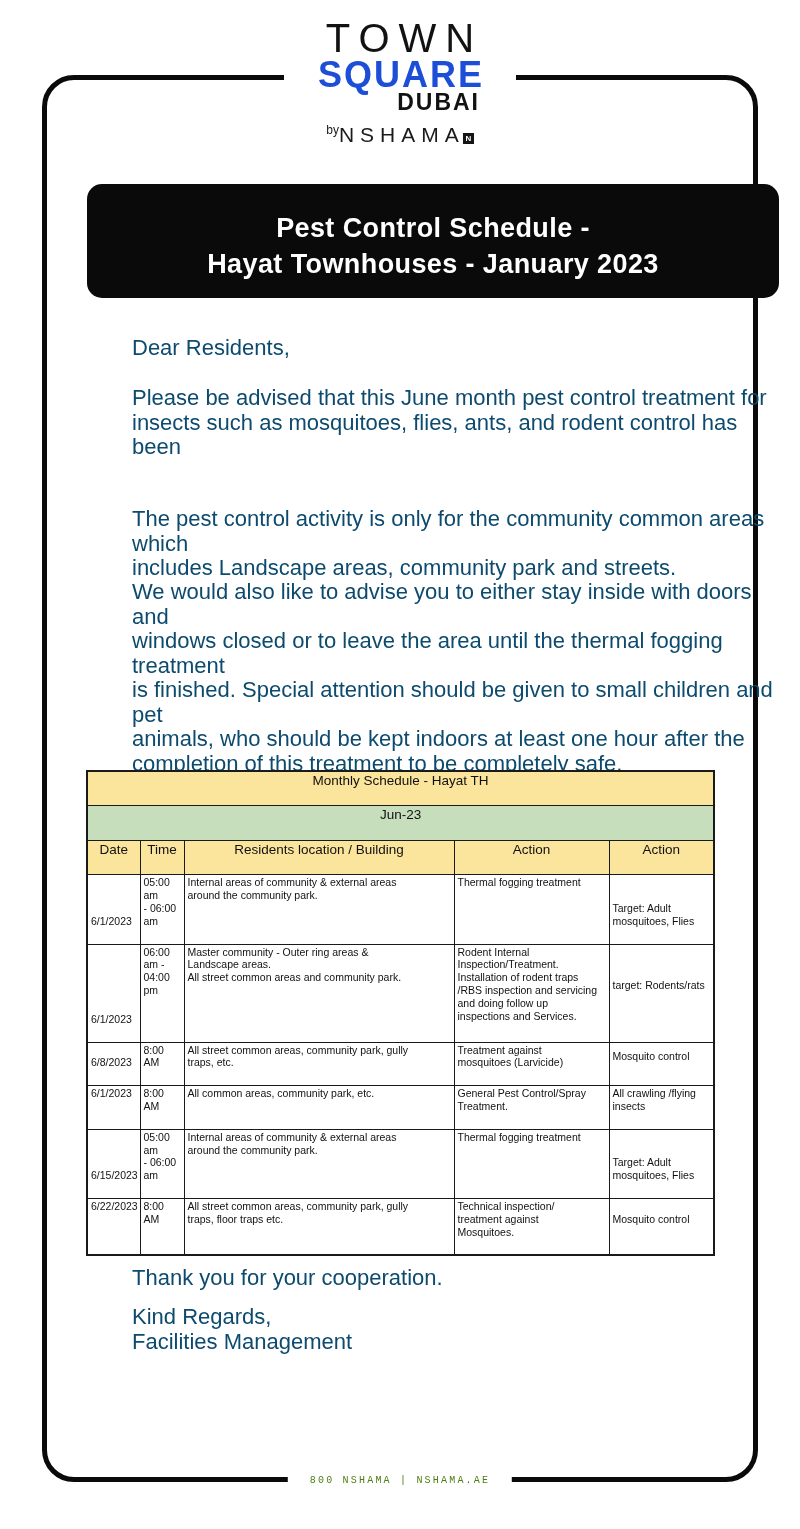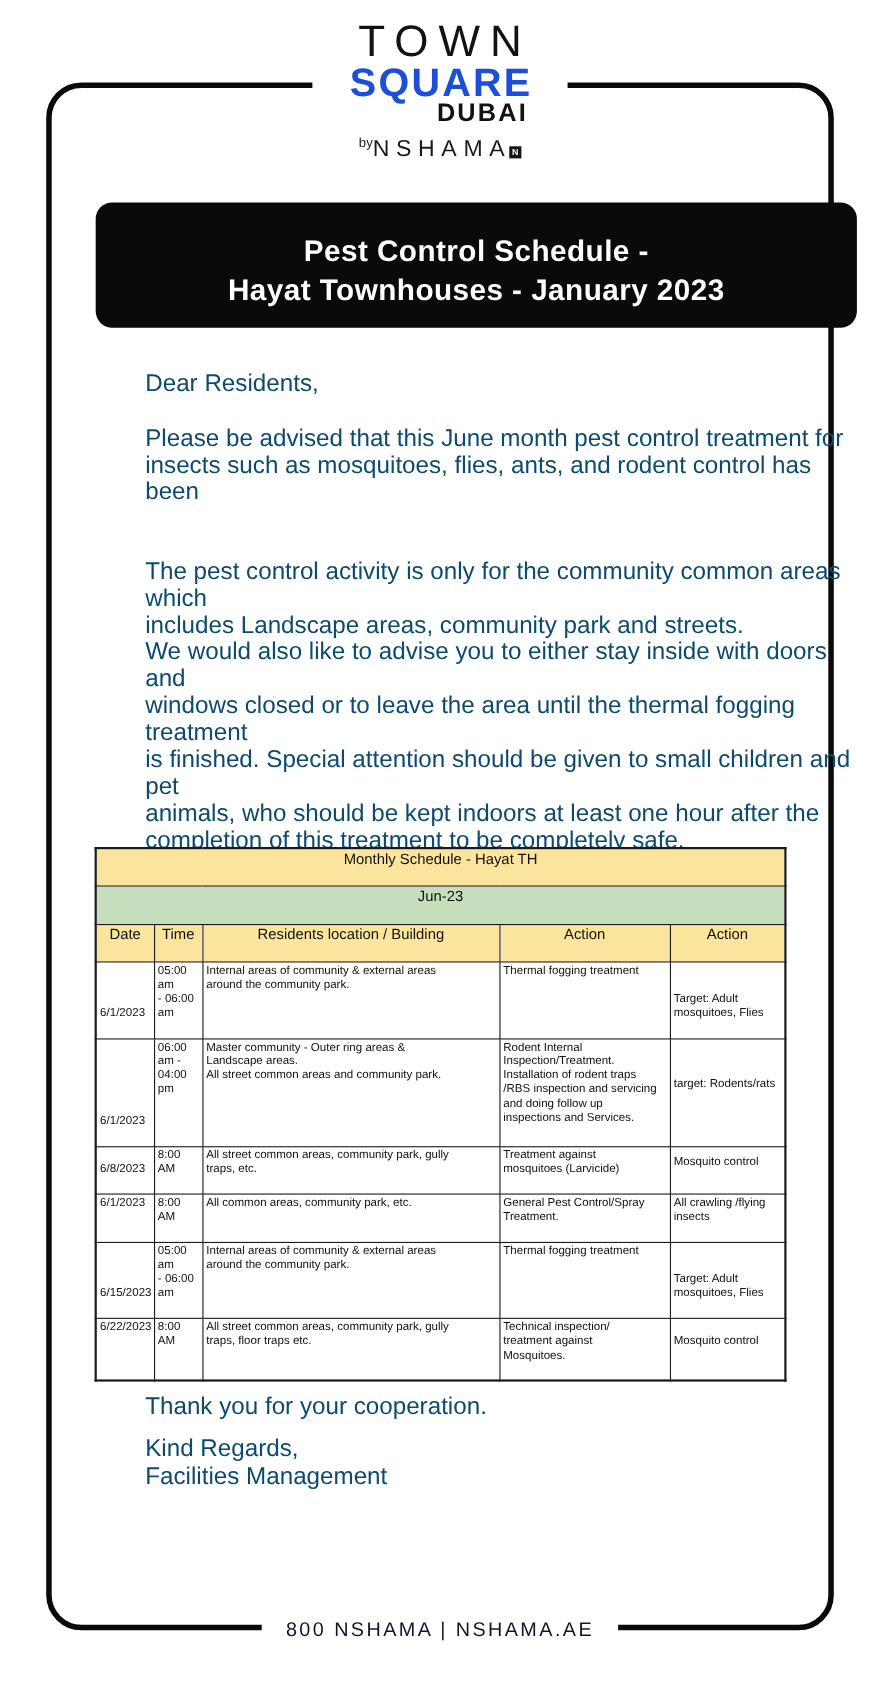--- a/index.html
+++ b/index.html
@@ -71,22 +71,22 @@
   tbody.rows tr:nth-child(4) td.c-date,
   tbody.rows tr:nth-child(6) td.c-date { vertical-align:top; }
   td.c-time, td.c-location, td.c-action { vertical-align:top; white-space:pre-line; }
   td.c-target { vertical-align:middle; white-space:pre-line; }
   tbody.rows tr:nth-child(1) td.c-target,
   tbody.rows tr:nth-child(5) td.c-target { vertical-align:bottom; }
   
   .footer-mark {
     position:absolute; top:1470px; left:50%; transform:translateX(-50%);
     background:#ffffff; padding:0 22px; z-index:2;
-    font-size:18px; letter-spacing:2.2px; color:#0f172a; white-space:nowrap;
-    line-height:22px; font-weight:400;
+    font-size:10px; letter-spacing:2.2px; color:#4d7c0f; white-space:nowrap;
+    line-height:22px; font-weight:400;font-family:Liberation Mono, monospace;
   }
 </style>
 </head>
 <body>
 
 <div class="page">
 
   <div class="frame"></div>
 
   <div class="logo">

